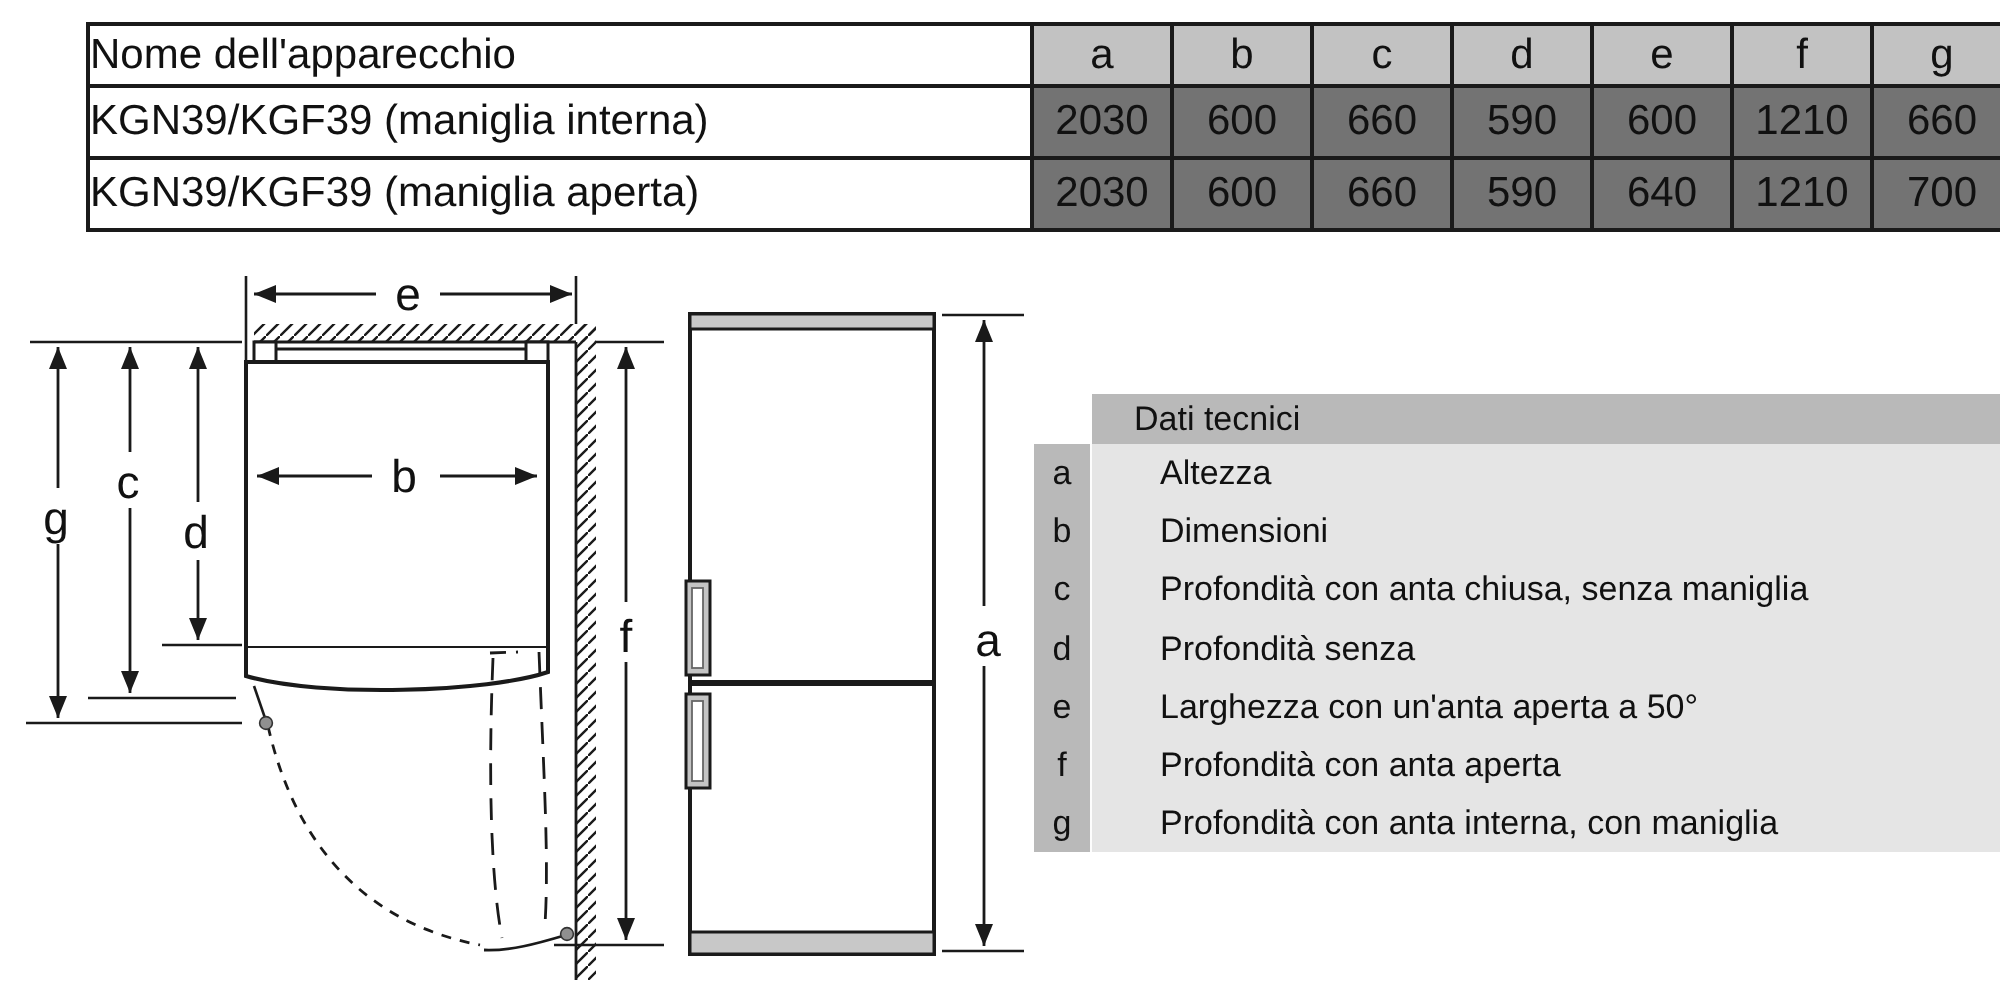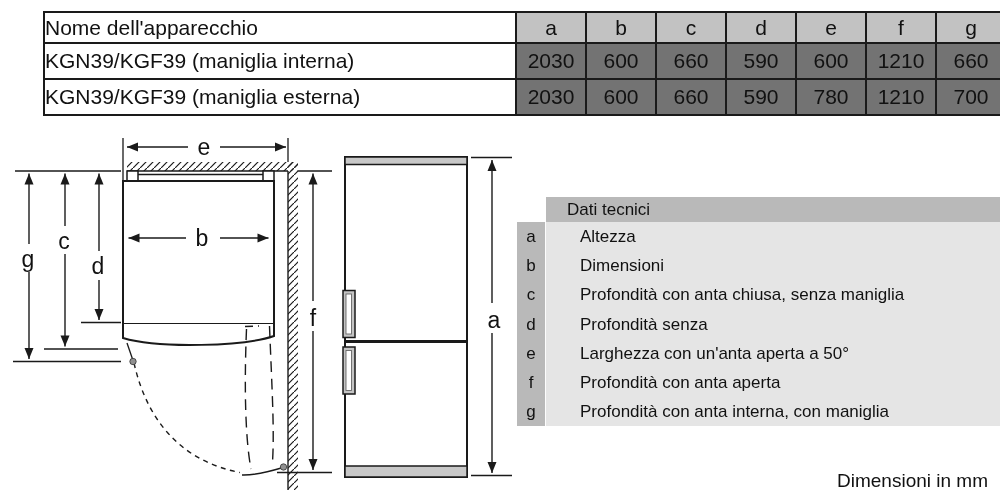--- a/index.html
+++ b/index.html
@@ -58,26 +58,26 @@
       <td class="namecol">KGN39/KGF39 (maniglia interna)</td>
       <td class="valcol">2030</td>
       <td class="valcol">600</td>
       <td class="valcol">660</td>
       <td class="valcol">590</td>
       <td class="valcol">600</td>
       <td class="valcol">1210</td>
       <td class="valcol">660</td>
     </tr>
     <tr class="row">
-      <td class="namecol">KGN39/KGF39 (maniglia esterna)</td>
+      <td class="namecol">KGN39/KGF39 (maniglia aperta)</td>
       <td class="valcol">2030</td>
       <td class="valcol">600</td>
       <td class="valcol">660</td>
       <td class="valcol">590</td>
-      <td class="valcol">780</td>
+      <td class="valcol">640</td>
       <td class="valcol">1210</td>
       <td class="valcol">700</td>
     </tr>
   </tbody>
     </table>
 
   <svg class="diagram" width="525" height="372" viewBox="0 128 525 372">
     <defs>
       <pattern id="hatch" width="7" height="7" patternUnits="userSpaceOnUse">
         <path d="M0,7 L7,0" stroke="#1a1a1a" stroke-width="1.2"></path>
@@ -189,15 +189,14 @@
     <div class="legend-row">
       <div class="key">f</div>
       <div class="lbl">Profondità con anta aperta</div>
     </div>
     <div class="legend-row">
       <div class="key">g</div>
       <div class="lbl">Profondità con anta interna, con maniglia</div>
     </div>
   </div>
 
-  <div class="footer">Dimensioni in mm</div>
 
 </div>
 
 </body></html>

